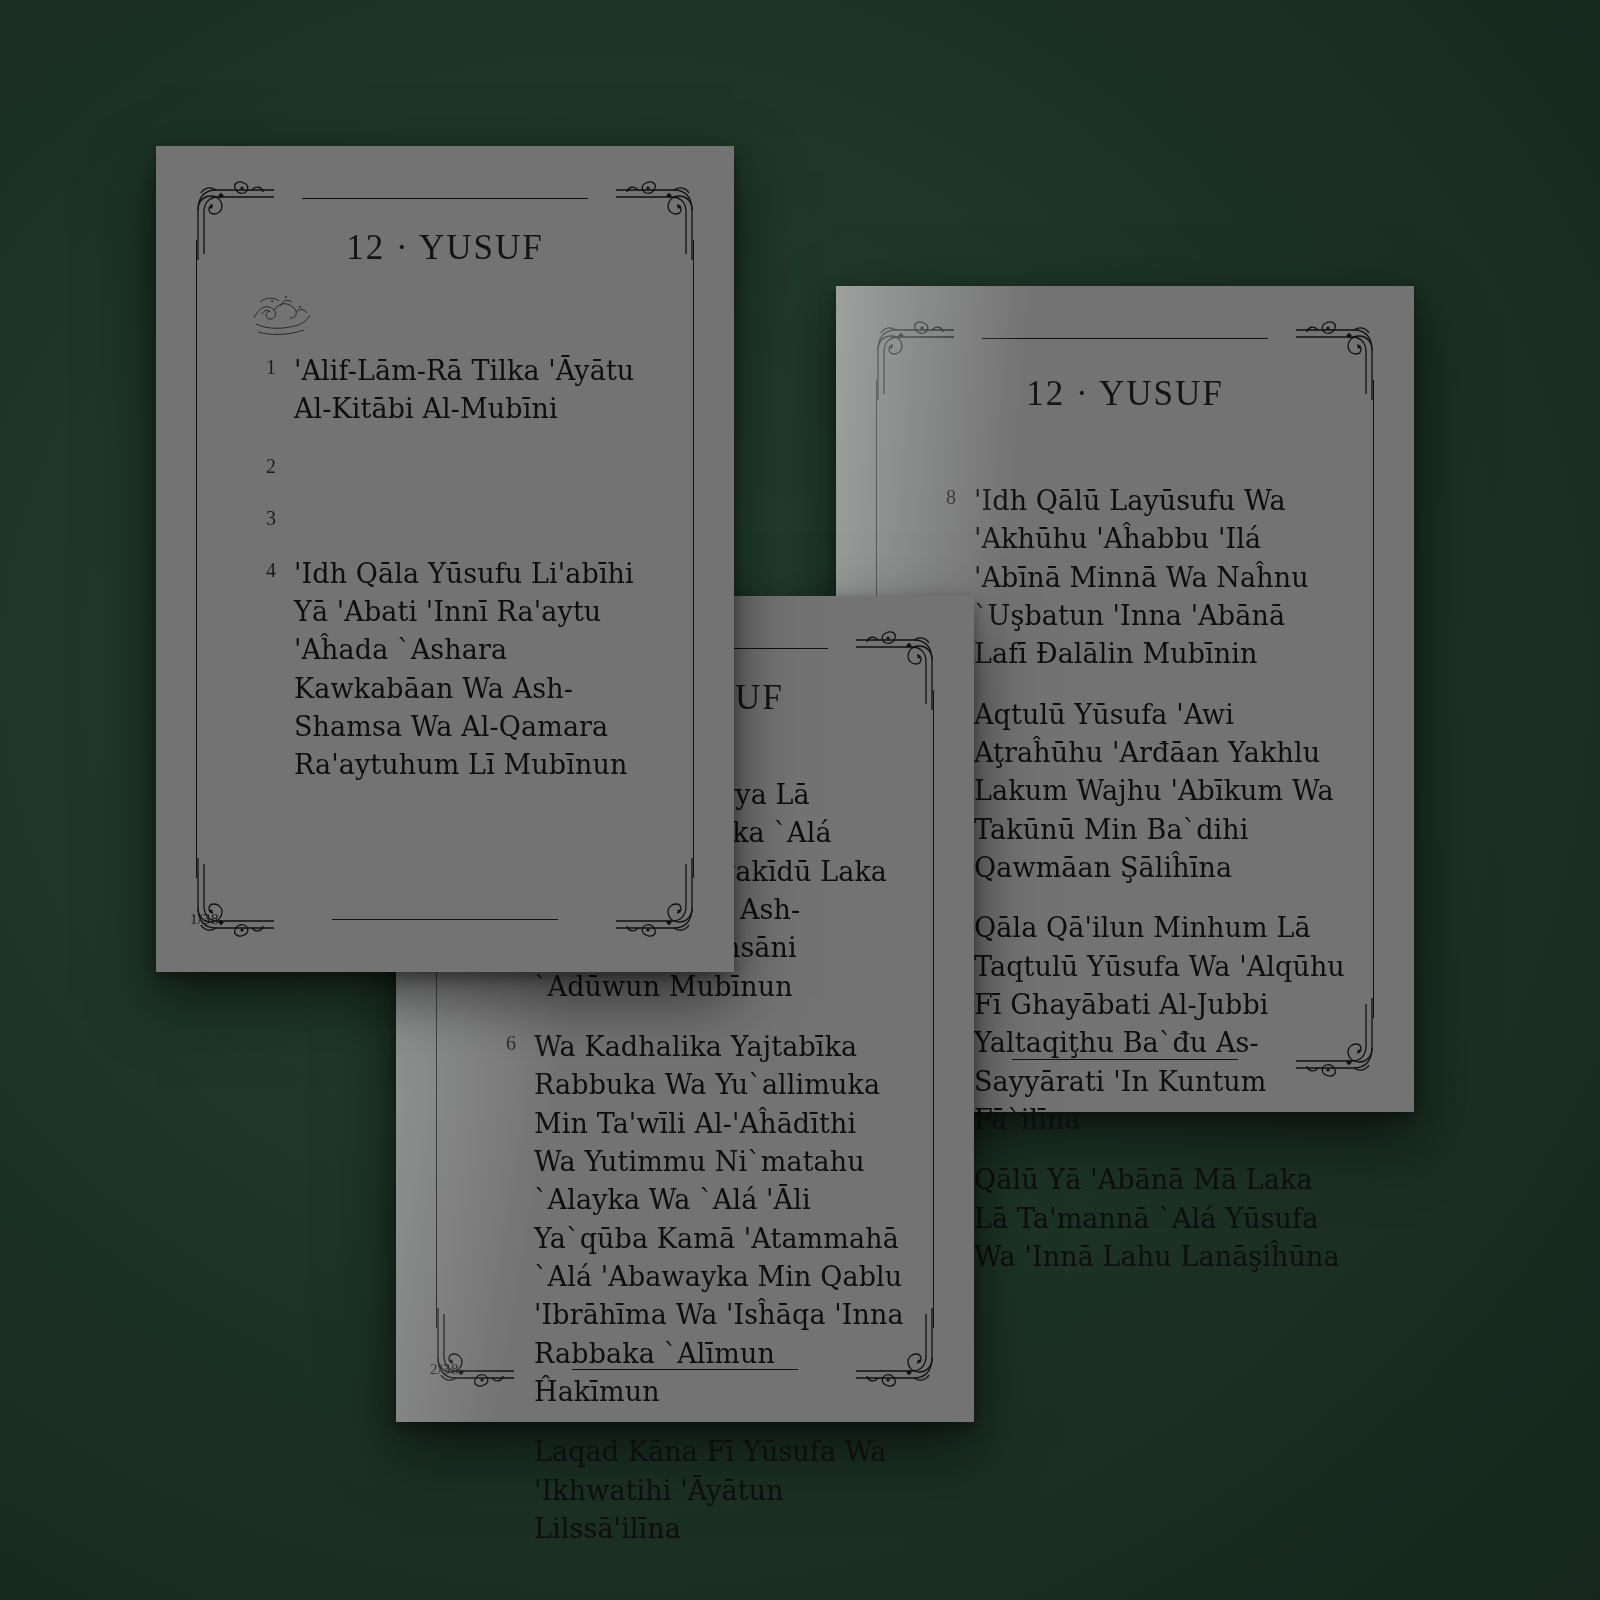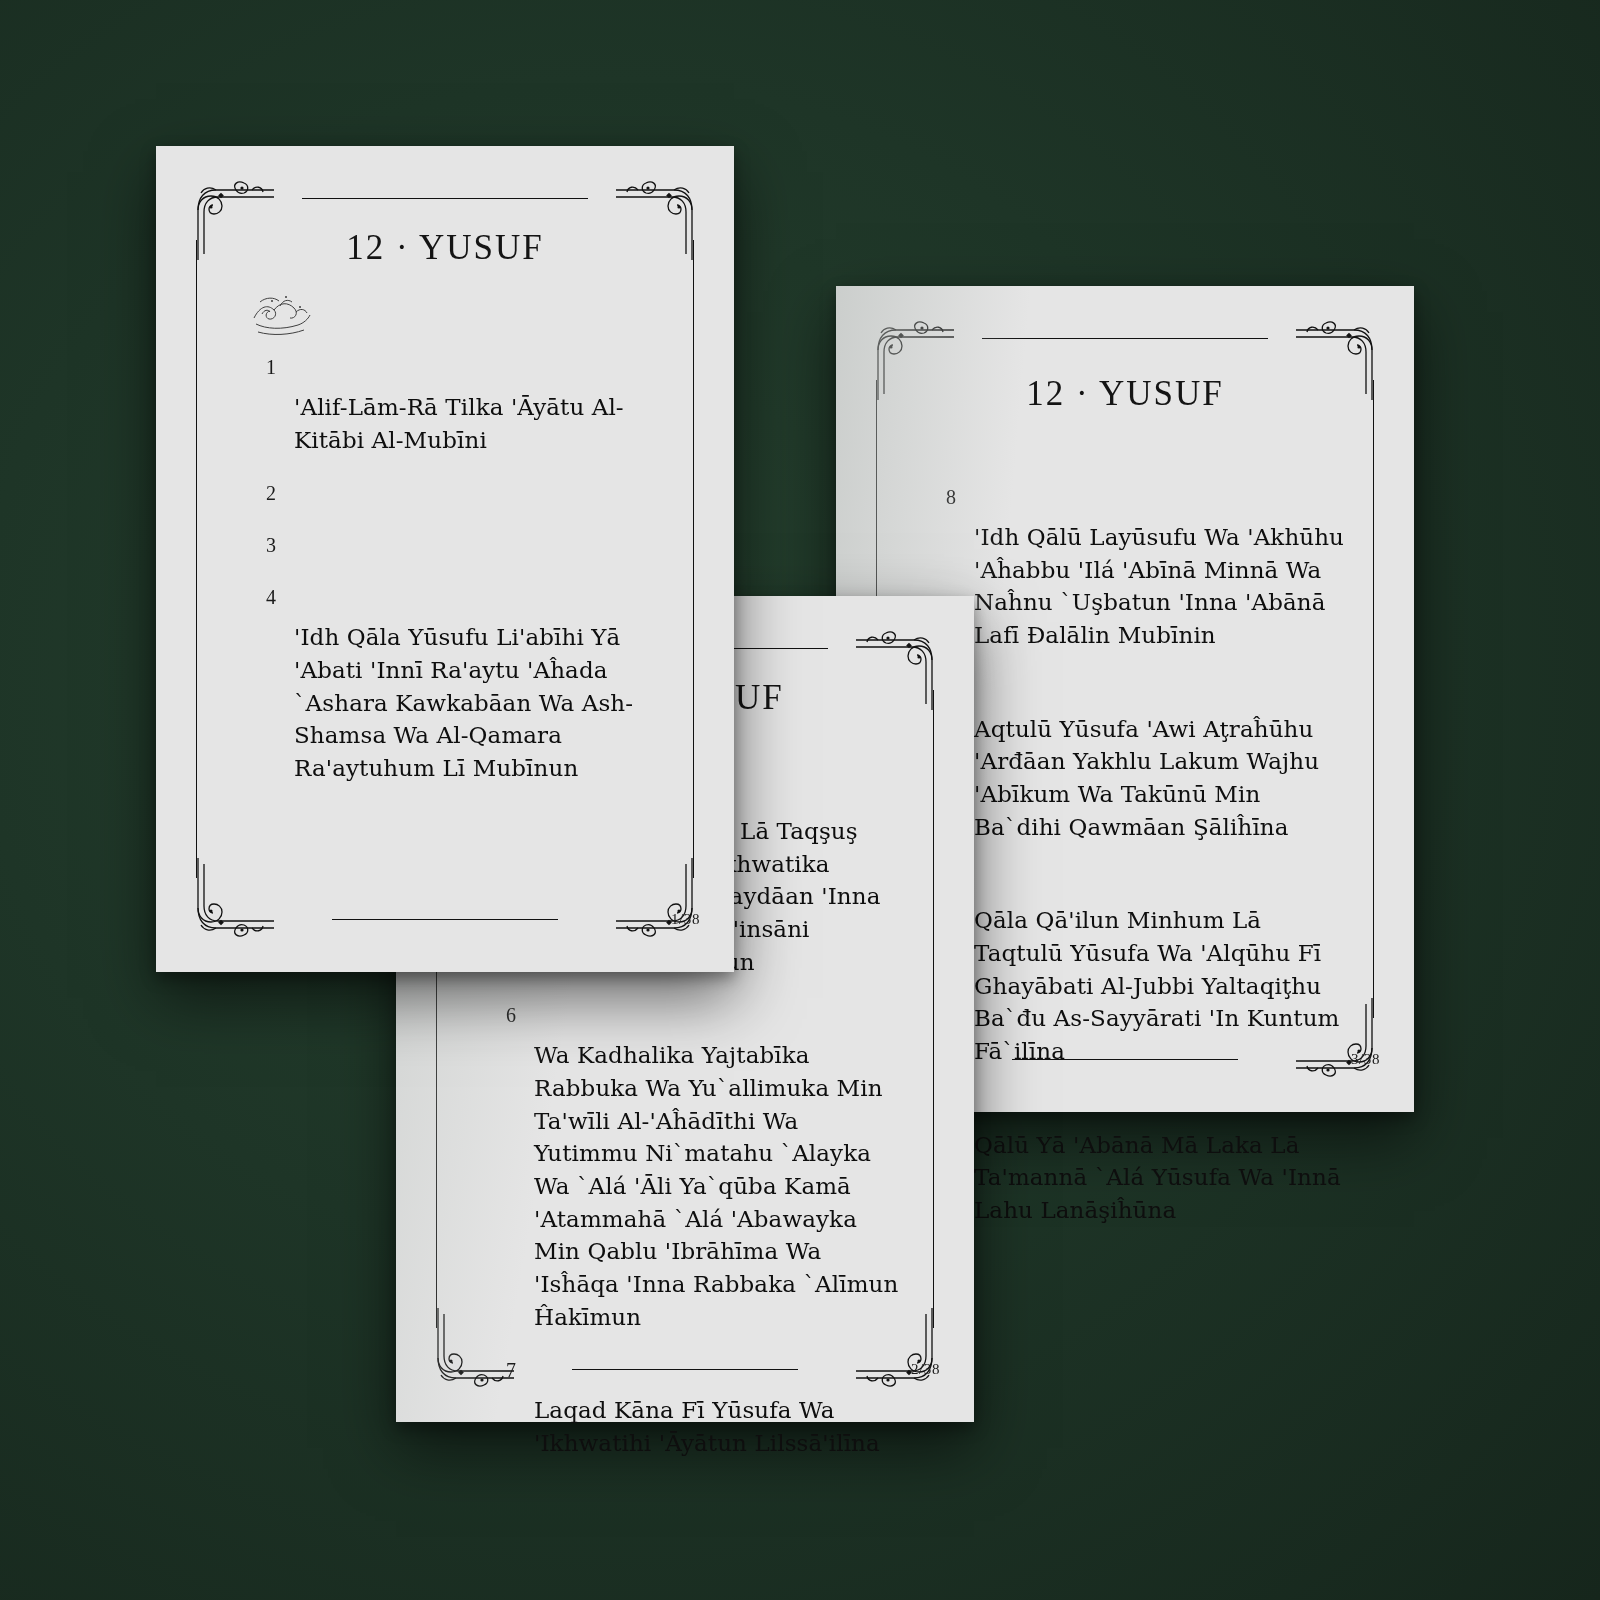--- a/index.html
+++ b/index.html
@@ -14,21 +14,21 @@
     font-family: "Liberation Serif", serif;
     position: relative;
   }
   .stage {
     position: absolute;
     inset: 0;
   }
 
   .page {
     position: absolute;
-    background: #e5e5e5;
+    background: #737373;
     box-sizing: border-box;
     box-shadow: 0 26px 60px rgba(0,0,0,0.55), 0 6px 14px rgba(0,0,0,0.35);
   }
 
   
   .page--p1 {
     left: 156px;
     top: 146px;
     width: 578px;
     height: 826px;
@@ -143,34 +143,33 @@
     flex: 0 0 58px;
     text-align: right;
     padding-right: 18px;
     font-size: 20px;
     color: #1b1b1b;
     line-height: 1.5;
     font-family: "Liberation Serif", serif;
   }
   .verse-text {
     flex: 1 1 auto;
-    font-size: 23px;
+    font-size: 27px;
     line-height: 1.42;
     color: #0e0e0e;
     font-family: "DejaVu Serif", serif;
     letter-spacing: 0.1px;
-    margin-top: 39px;
   }
 
   .folio {
     position: absolute;
     left: 0;
     right: 0;
     bottom: 14px;
-    text-align: right;
+    text-align: left;
     font-size: 15px;
     color: #1a1a1a;
     letter-spacing: 0.6px;
     font-family: "Liberation Serif", serif;
   }
 </style>
 </head>
 <body>
 
 <div class="stage">

